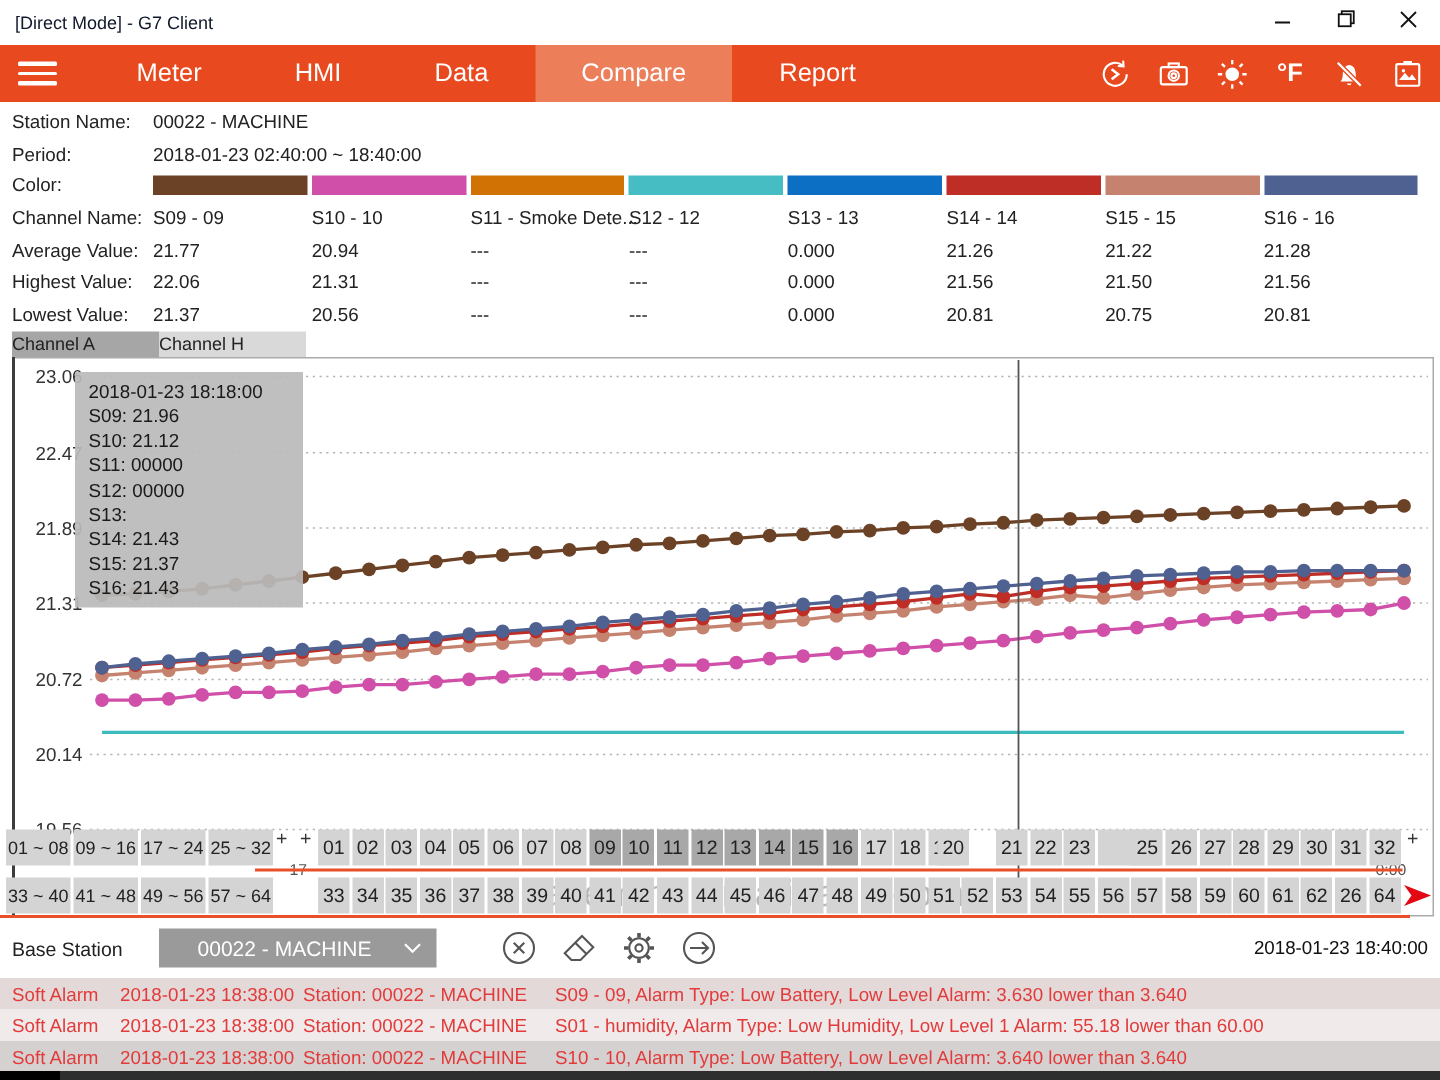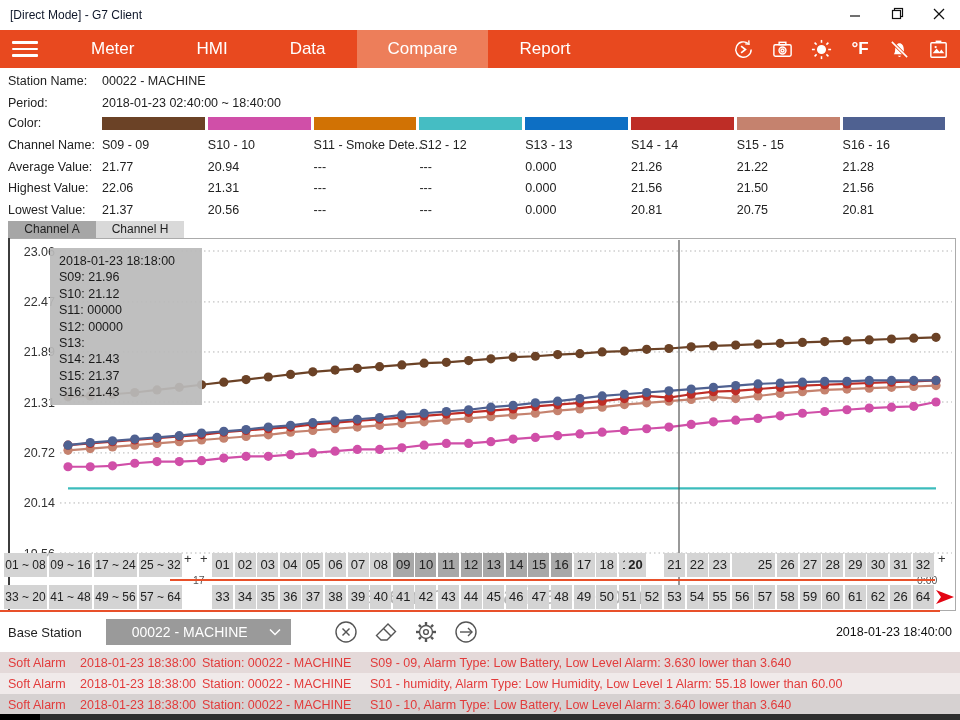--- a/index.html
+++ b/index.html
@@ -23,21 +23,21 @@
   .nav-icon svg{stroke:#fff;fill:none;stroke-width:1.5}
   .deg-f{color:#fff;font-size:17px;font-weight:bold;letter-spacing:0}
   
   .info-panel{position:absolute;top:68px;left:0;width:960px;height:150px;font-size:12.5px}
   .irow{position:absolute;left:0;width:952px;display:grid;grid-template-columns:102px repeat(8,105.8px);align-items:center}
   .irow .lbl{padding-left:8px;white-space:nowrap}
   .irow .val{white-space:nowrap}
   .colorbar{height:13px;margin-right:3px}
   
   .chart-tabs{position:absolute;top:221px;left:8px;display:flex}
-  .ctab{width:88px;height:17px;line-height:17px;text-align:center;font-size:12px;background:#D9D9D9;cursor:pointer}
+  .ctab{width:98px;height:17px;line-height:17px;font-size:12px;background:#D9D9D9;cursor:pointer}
   .ctab.active{background:#A6A6A6}
   
   .chart-wrap{position:absolute;top:238px;left:0;width:960px;height:374px}
   .tooltip{position:absolute;left:50px;top:10px;width:134px;background:rgba(186,186,186,0.93);
            padding:5px 9px 4px 9px;font-size:12.5px;line-height:16.4px;color:#1a1a1a;z-index:5}
   .frag{position:absolute;font-size:10.5px;color:#555;z-index:1}
   .pbtn{position:absolute;height:24px;line-height:24px;text-align:center;background:#D4D4D4;
         color:#222;cursor:pointer;z-index:2}
   .pbtn.sel{background:#A8A8A8}
   .gbtn{width:43px;font-size:12px}
@@ -468,21 +468,21 @@
         <div>S16: 21.43</div>
       </div>
   </div>
   <div id="pager">
       <div class="frag" style="left: 193px; top: 336px;">17</div>
       <div class="frag" style="left: 917px; top: 336px;">0:00</div>
       <div class="pbtn gbtn" style="left: 4px; top: 315px;">01 ~ 08</div>
       <div class="pbtn gbtn" style="left: 49px; top: 315px;">09 ~ 16</div>
       <div class="pbtn gbtn" style="left: 94px; top: 315px;">17 ~ 24</div>
       <div class="pbtn gbtn" style="left: 139px; top: 315px;">25 ~ 32</div>
-      <div class="pbtn gbtn" style="left: 4px; top: 347px;">33 ~ 20</div>
+      <div class="pbtn gbtn" style="left: 4px; top: 347px;">33 ~ 40</div>
       <div class="pbtn gbtn" style="left: 49px; top: 347px;">41 ~ 48</div>
       <div class="pbtn gbtn" style="left: 94px; top: 347px;">49 ~ 56</div>
       <div class="pbtn gbtn" style="left: 139px; top: 347px;">57 ~ 64</div>
       <div class="plus" style="left: 184px; top: 313px;">+</div>
       <div class="plus" style="left: 200px; top: 313px;">+</div>
       <div class="plus" style="left: 938px; top: 313px;">+</div>
       <div class="pbtn nbtn" style="left: 212px; top: 315px;">01</div>
       <div class="pbtn nbtn" style="left: 234.6px; top: 315px;">02</div>
       <div class="pbtn nbtn" style="left: 257.2px; top: 315px;">03</div>
       <div class="pbtn nbtn" style="left: 279.8px; top: 315px;">04</div>
@@ -494,21 +494,21 @@
       <div class="pbtn nbtn sel" style="left: 415.4px; top: 315px;">10</div>
       <div class="pbtn nbtn sel" style="left: 438px; top: 315px;">11</div>
       <div class="pbtn nbtn sel" style="left: 460.6px; top: 315px;">12</div>
       <div class="pbtn nbtn sel" style="left: 483.2px; top: 315px;">13</div>
       <div class="pbtn nbtn sel" style="left: 505.8px; top: 315px;">14</div>
       <div class="pbtn nbtn sel" style="left: 528.4px; top: 315px;">15</div>
       <div class="pbtn nbtn sel" style="left: 551px; top: 315px;">16</div>
       <div class="pbtn nbtn" style="left: 573.6px; top: 315px;">17</div>
       <div class="pbtn nbtn" style="left: 596.2px; top: 315px;">18</div>
       <div class="pbtn nbtn" style="left: 618.8px; top: 315px;">19</div>
-      <div class="pbtn nbtn" style="left: 625px; top: 315px; font-weight: bold;">20</div>
+      <div class="pbtn nbtn" style="left: 625px; top: 315px;">20</div>
       <div class="pbtn nbtn" style="left: 664px; top: 315px;">21</div>
       <div class="pbtn nbtn" style="left: 686.6px; top: 315px;">22</div>
       <div class="pbtn nbtn" style="left: 709.2px; top: 315px;">23</div>
       <div class="pbtn nbtn" style="left: 731.8px; top: 315px; padding-left: 21px;">24</div>
       <div class="pbtn nbtn" style="left: 754.4px; top: 315px;">25</div>
       <div class="pbtn nbtn" style="left: 777px; top: 315px;">26</div>
       <div class="pbtn nbtn" style="left: 799.6px; top: 315px;">27</div>
       <div class="pbtn nbtn" style="left: 822.2px; top: 315px;">28</div>
       <div class="pbtn nbtn" style="left: 844.8px; top: 315px;">29</div>
       <div class="pbtn nbtn" style="left: 867.4px; top: 315px;">30</div>

